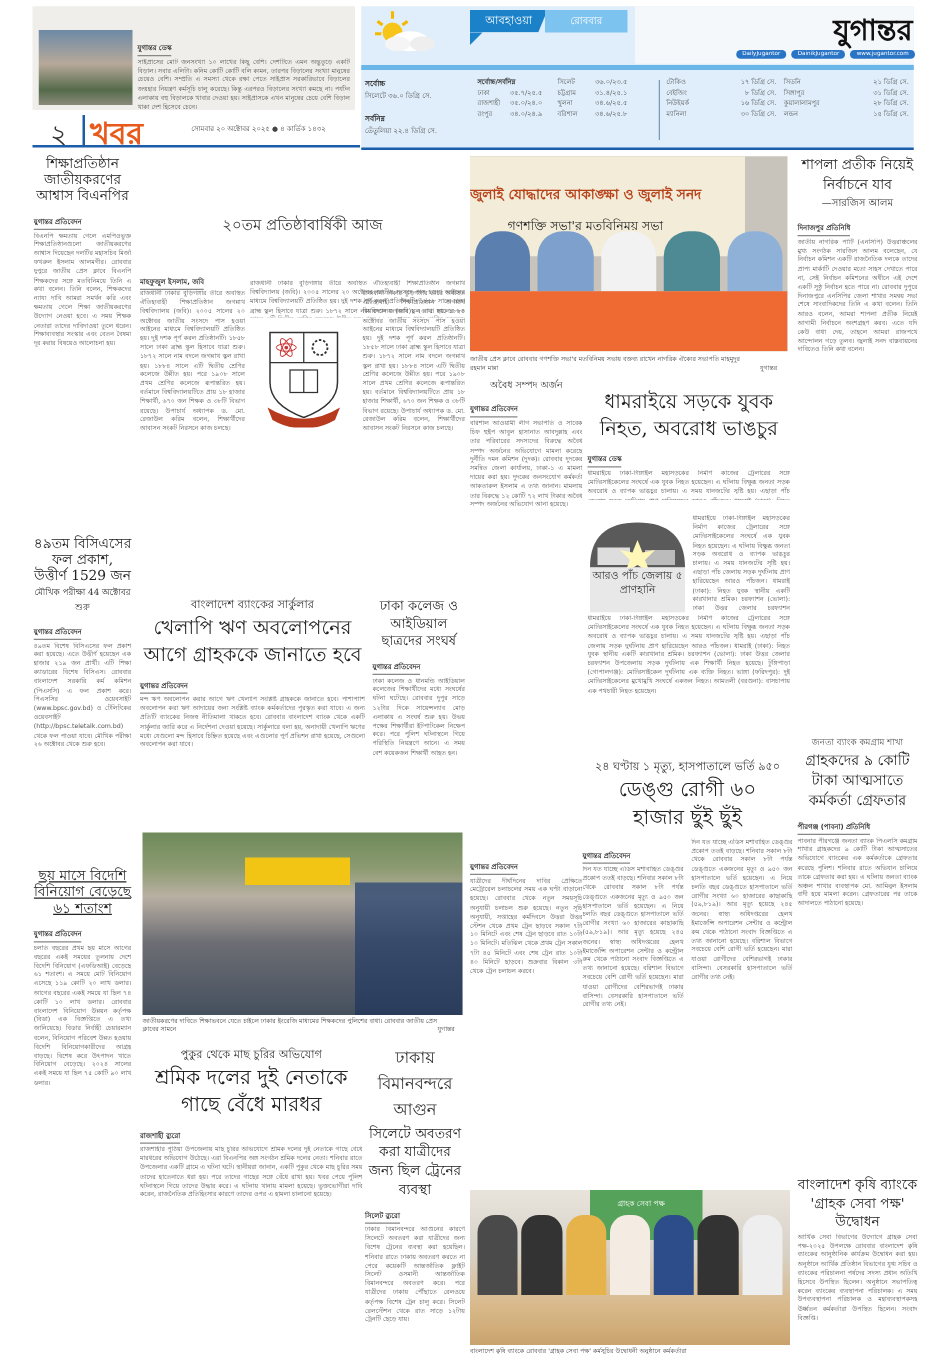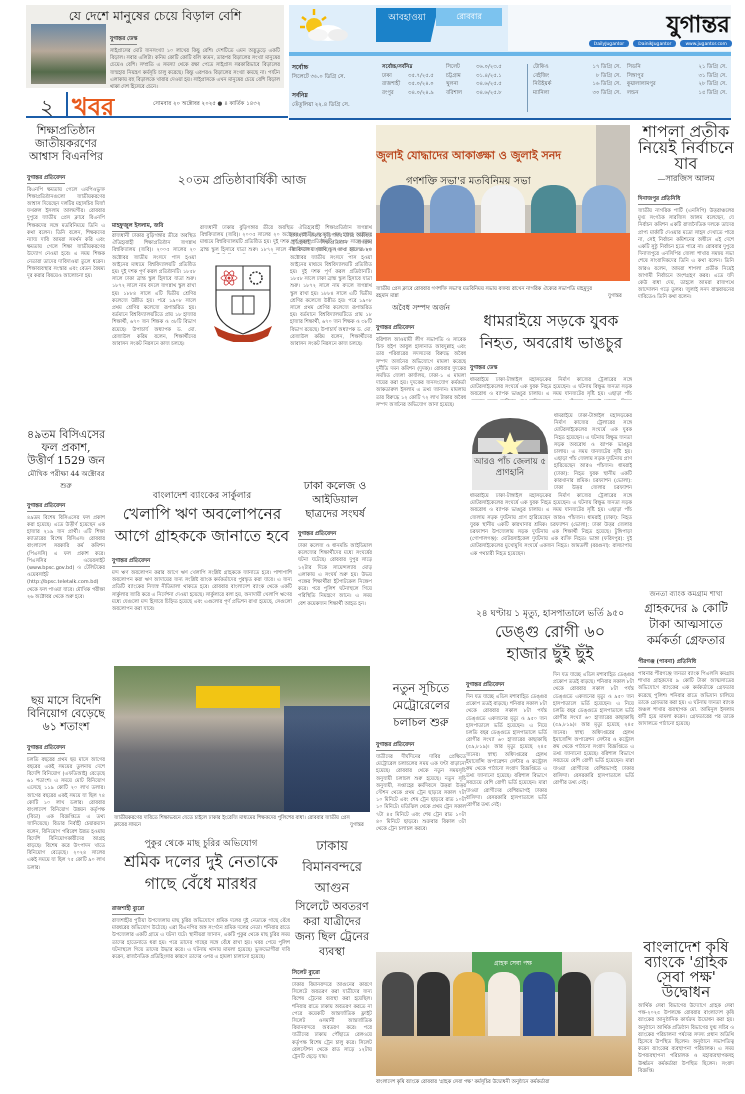--- a/index.html
+++ b/index.html
@@ -10,21 +10,20 @@
 .hl{text-align:center;color:#222;line-height:1.2;font-family:"DejaVu Serif",serif}
 .kicker{text-align:center;color:#333;font-family:"DejaVu Serif",serif}
 .photo{background:linear-gradient(135deg,#6b7c8f,#a59a88 50%,#5a6b57);overflow:hidden}
 .caption{font-size:5px;line-height:7px;color:#444;font-family:"DejaVu Sans",sans-serif}
 .hr{background:#1b5da8}
 </style>
 </head>
 <body>
 
 <div class="abs" style="left:26px;top:5px;width:258px;height:83px;background:#efeeea;">
-  <div class="hl" style="font-size:12.5px;margin-top:3px;">যে দেশে মানুষের চেয়ে বিড়াল বেশি</div>
   <div class="photo" style="position:absolute;left:5px;top:19px;width:75px;height:60px;background:linear-gradient(180deg,#6d8aa5,#b7a99a 45%,#556b4b 80%,#8a8a7a);"></div>
   <div style="position:absolute;left:84px;top:20px;width:170px;">
     <div class="byline">যুগান্তর ডেস্ক</div>
     <div class="body-text" style="height:50px;">সাইপ্রাসের মোট জনসংখ্যা ১০ লাখের কিছু বেশি। দেশটিতে এমন অদ্ভুতুড়ে একটি বিড়াল। সবার এলিটা। কনিম কোটি কোটি বলি ক্যমন, তারপর বিড়ালের সংখ্যা মানুষের চেয়েও বেশি। সম্প্রতি এ সমস্যা থেকে রক্ষা পেতে সাইপ্রাস সরকারিভাবে বিড়ালের জন্মহার নিয়ন্ত্রণ কর্মসূচি চালু করেছে। কিন্তু এরপরও বিড়ালের সংখ্যা কমছে না। পর্যটন এলাকায় বহু বিড়ালকে খাবার দেওয়া হয়। সাইপ্রাসকে এখন মানুষের চেয়ে বেশি বিড়াল থাকা দেশ হিসেবে চেনে।</div>
   </div>
 </div>
 
 <div class="abs" style="left:289px;top:5px;width:442px;height:115px;background:#dfeefa;"></div>
 <div class="abs" style="left:292px;top:5px;width:78px;height:40px;">
   <svg width="78" height="40" viewBox="0 0 78 40">
@@ -33,21 +32,21 @@
         <line x1="10" y1="12" x2="14" y2="15"></line>
         <line x1="34" y1="12" x2="30" y2="15"></line>
         <line x1="8" y1="22" x2="13" y2="22"></line>
     </g>
     <circle cx="22" cy="21" r="8" fill="#f7c51a"></circle>
     <ellipse cx="36" cy="28" rx="15" ry="8" fill="#fff"></ellipse>
       <ellipse cx="26" cy="30" rx="10" ry="6" fill="#f5f5f5"></ellipse>
       <ellipse cx="46" cy="30" rx="10" ry="6" fill="#eee"></ellipse>
   </svg>
 </div>
-<div class="abs" style="left:376px;top:8px;width:62px;height:34px;background:#1b82c9;color:#fff;font-size:9px;line-height:18px;text-align:center;font-family:'DejaVu Sans',sans-serif;clip-path:polygon(0 0,100% 0,88% 100%,0 100%);">আবহাওয়া</div>
+<div class="abs" style="left:376px;top:8px;width:62px;height:18px;background:#1b82c9;color:#fff;font-size:9px;line-height:18px;text-align:center;font-family:'DejaVu Sans',sans-serif;clip-path:polygon(0 0,100% 0,88% 100%,0 100%);">আবহাওয়া</div>
 <div class="abs" style="left:436px;top:8px;width:66px;height:18px;background:#7cc3ef;color:#fff;font-size:8px;line-height:18px;text-align:center;font-family:'DejaVu Sans',sans-serif;">রোববার</div>
 <div class="abs" style="left:376px;top:26px;width:0;height:0;border-left:10px solid #1b82c9;border-bottom:10px solid transparent;"></div>
 
 <div class="abs" style="left:292px;top:62px;width:92px;font-family:'DejaVu Sans',sans-serif;">
   <div style="font-size:6px;font-weight:bold;color:#333;">সর্বোচ্চ</div>
   <div style="font-size:5.5px;color:#555;">সিলেটে ৩৬.০ ডিগ্রি সে.</div>
   <div style="font-size:6px;font-weight:bold;color:#333;margin-top:9px;">সর্বনিম্ন</div>
   <div style="font-size:5.5px;color:#555;">তেঁতুলিয়া ২২.৪ ডিগ্রি সে.</div>
 </div>
 
@@ -113,21 +112,21 @@
   <div class="byline">যুগান্তর প্রতিবেদন</div>
   <div class="body-text" style="height:250px;">বিএনপি ক্ষমতায় গেলে এমপিওভুক্ত শিক্ষাপ্রতিষ্ঠানগুলো জাতীয়করণের আশ্বাস দিয়েছেন দলটির মহাসচিব মির্জা ফখরুল ইসলাম আলমগীর। রোববার দুপুরে জাতীয় প্রেস ক্লাবে বিএনপি শিক্ষকদের সঙ্গে মতবিনিময়ে তিনি এ কথা বলেন। তিনি বলেন, শিক্ষকদের ন্যায্য দাবি আমরা সমর্থন করি এবং ক্ষমতায় গেলে শিক্ষা জাতীয়করণের উদ্যোগ নেওয়া হবে। এ সময় শিক্ষক নেতারা তাদের দাবিদাওয়া তুলে ধরেন। শিক্ষাব্যবস্থার সংস্কার এবং বেতন বৈষম্য দূর করার বিষয়েও আলোচনা হয়।</div>
 </div>
 <div class="abs" style="left:27px;top:428px;width:78px;">
   <div class="hl" style="font-size:11px;">৪৯তম বিসিএসের ফল প্রকাশ, উত্তীর্ণ 1529 জন</div>
   <div class="kicker" style="font-size:7px;">মৌখিক পরীক্ষা 44 অক্টোবর শুরু</div>
   <div class="byline">যুগান্তর প্রতিবেদন</div>
   <div class="body-text" style="height:150px;">৪৯তম বিশেষ বিসিএসের ফল প্রকাশ করা হয়েছে। এতে উত্তীর্ণ হয়েছেন এক হাজার ২১৯ জন প্রার্থী। এটি শিক্ষা ক্যাডারের বিশেষ বিসিএস। রোববার বাংলাদেশ সরকারি কর্ম কমিশন (পিএসসি) এ ফল প্রকাশ করে। পিএসসির ওয়েবসাইট (www.bpsc.gov.bd) ও টেলিটকের ওয়েবসাইট (http://bpsc.teletalk.com.bd) থেকে ফল পাওয়া যাবে। মৌখিক পরীক্ষা ২৬ অক্টোবর থেকে শুরু হবে।</div>
 </div>
 <div class="abs" style="left:27px;top:694px;width:78px;">
-  <div class="hl" style="font-size:11px;">ছয় মাসে বিদেশি বিনিয়োগ বেড়েছে ৬১ শতাংশ</div>
+  <div class="hl" style="font-size:11px;text-decoration:underline;">ছয় মাসে বিদেশি বিনিয়োগ বেড়েছে ৬১ শতাংশ</div>
   <div class="byline">যুগান্তর প্রতিবেদন</div>
   <div class="body-text" style="height:340px;">চলতি বছরের প্রথম ছয় মাসে আগের বছরের একই সময়ের তুলনায় দেশে বিদেশি বিনিয়োগ (এফডিআই) বেড়েছে ৬১ শতাংশ। এ সময়ে মোট বিনিয়োগ এসেছে ১১৯ কোটি ২০ লাখ ডলার। আগের বছরের একই সময়ে যা ছিল ৭৪ কোটি ১০ লাখ ডলার। রোববার বাংলাদেশ বিনিয়োগ উন্নয়ন কর্তৃপক্ষ (বিডা) এক বিজ্ঞপ্তিতে এ তথ্য জানিয়েছে। বিডার নির্বাহী চেয়ারম্যান বলেন, বিনিয়োগ পরিবেশ উন্নত হওয়ায় বিদেশি বিনিয়োগকারীদের আগ্রহ বাড়ছে। বিশেষ করে উৎপাদন খাতে বিনিয়োগ বেড়েছে। ২০২৪ সালের একই সময়ে যা ছিল ৭৫ কোটি ৯০ লাখ ডলার।</div>
 </div>
 
 <div class="abs" style="left:112px;top:124px;width:260px;">
   <div class="kicker" style="font-size:12px;margin-top:47px;">২০তম প্রতিষ্ঠাবার্ষিকী আজ</div>
 </div>
 <div class="abs" style="left:112px;top:222px;width:260px;height:168px;">
   <div class="byline" style="position:absolute;left:0;top:0;">মাহফুজুল ইসলাম, জবি</div>
   <div class="body-text" style="position:absolute;left:0;top:10px;width:84px;height:158px;">রাজধানী ঢাকার বুড়িগঙ্গার তীরে অবস্থিত ঐতিহ্যবাহী শিক্ষাপ্রতিষ্ঠান জগন্নাথ বিশ্ববিদ্যালয় (জবি)। ২০০৫ সালের ২০ অক্টোবর জাতীয় সংসদে পাস হওয়া আইনের মাধ্যমে বিশ্ববিদ্যালয়টি প্রতিষ্ঠিত হয়। দুই দশক পূর্ণ করল প্রতিষ্ঠানটি। ১৮৫৮ সালে ঢাকা ব্রাহ্ম স্কুল হিসাবে যাত্রা শুরু। ১৮৭২ সালে নাম বদলে জগন্নাথ স্কুল রাখা হয়। ১৮৮৪ সালে এটি দ্বিতীয় শ্রেণির কলেজে উন্নীত হয়। পরে ১৯০৮ সালে প্রথম শ্রেণির কলেজে রূপান্তরিত হয়। বর্তমানে বিশ্ববিদ্যালয়টিতে প্রায় ১৮ হাজার শিক্ষার্থী, ৬৭০ জন শিক্ষক ও ৩৮টি বিভাগ রয়েছে। উপাচার্য অধ্যাপক ড. মো. রেজাউল করিম বলেন, শিক্ষার্থীদের আবাসন সংকট নিরসনে কাজ চলছে।</div>
@@ -145,21 +144,21 @@
         </g>
       <circle cx="17" cy="16" r="1.5" fill="#c33"></circle>
       <circle cx="44" cy="16" r="6" fill="none" stroke="#333" stroke-width="1.5" stroke-dasharray="2 1.4"></circle>
       <rect x="20" y="34" width="22" height="18" fill="none" stroke="#333"></rect>
       <line x1="31" y1="34" x2="31" y2="52" stroke="#333"></line>
       <path d="M2 64 Q31 82 60 64 L56 74 Q31 88 6 74 Z" fill="#b73a1e"></path>
     </svg>
   </div>
 </div>
 
-<div class="abs" style="left:112px;top:488px;width:180px;">
+<div class="abs" style="left:112px;top:476px;width:180px;">
   <div class="kicker" style="font-size:9px;">বাংলাদেশ ব্যাংকের সার্কুলার</div>
   <div class="hl" style="font-size:15.5px;line-height:22px;">খেলাপি ঋণ অবলোপনের আগে গ্রাহককে জানাতে হবে</div>
   <div class="byline" style="margin-top:4px;">যুগান্তর প্রতিবেদন</div>
   <div class="body-text" style="height:78px;">মন্দ ঋণ অবলোপন করার আগে ঋণ খেলাপি সংশ্লিষ্ট গ্রাহককে জানাতে হবে। পাশাপাশি অবলোপন করা ঋণ আদায়ের জন্য সংশ্লিষ্ট ব্যাংক কর্মকর্তাদের পুরস্কৃত করা যাবে। এ জন্য প্রতিটি ব্যাংকের নিজস্ব নীতিমালা থাকতে হবে। রোববার বাংলাদেশ ব্যাংক থেকে একটি সার্কুলার জারি করে এ নির্দেশনা দেওয়া হয়েছে। সার্কুলারে বলা হয়, অনাদায়ী খেলাপি ঋণের মধ্যে যেগুলো মন্দ হিসাবে চিহ্নিত হয়েছে এবং এগুলোর পূর্ণ প্রভিশন রাখা হয়েছে, সেগুলো অবলোপন করা যাবে।</div>
 </div>
 
 <div class="abs" style="left:298px;top:478px;width:74px;">
   <div class="hl" style="font-size:10.5px;line-height:14px;">ঢাকা কলেজ ও আইডিয়াল ছাত্রদের সংঘর্ষ</div>
   <div class="byline">যুগান্তর প্রতিবেদন</div>
   <div class="body-text" style="height:78px;">ঢাকা কলেজ ও ধানমন্ডি আইডিয়াল কলেজের শিক্ষার্থীদের মধ্যে সংঘর্ষের ঘটনা ঘটেছে। রোববার দুপুর সাড়ে ১২টার দিকে সায়েন্সল্যাব মোড় এলাকায় এ সংঘর্ষ শুরু হয়। উভয় পক্ষের শিক্ষার্থীরা ইটপাটকেল নিক্ষেপ করে। পরে পুলিশ ঘটনাস্থলে গিয়ে পরিস্থিতি নিয়ন্ত্রণে আনে। এ সময় বেশ কয়েকজন শিক্ষার্থী আহত হন।</div>
@@ -220,21 +219,20 @@
       <rect x="46" y="26" width="24" height="12" fill="#bbb"></rect>
     <polygon points="40,18 44,28 54,26 46,34 50,44 40,38 30,44 34,34 26,26 36,28" fill="#fff7b8"></polygon>
     <rect x="2" y="40" width="76" height="36" fill="#e8e8e8"></rect>
   </svg>
   <div style="position:absolute;left:2px;top:42px;width:76px;text-align:center;font-size:8.5px;line-height:11px;color:#333;">আরও পাঁচ জেলায় ৫ প্রাণহানি</div>
 </div>
 <div class="abs body-text" style="left:554px;top:412px;width:78px;height:78px;">ধামরাইয়ে ঢাকা-টাঙ্গাইল মহাসড়কের নির্মাণ কাজের ট্রেলারের সঙ্গে মোটরসাইকেলের সংঘর্ষে এক যুবক নিহত হয়েছেন। এ ঘটনায় বিক্ষুব্ধ জনতা সড়ক অবরোধ ও ব্যাপক ভাঙচুর চালায়। এ সময় যানজটের সৃষ্টি হয়। এছাড়া পাঁচ জেলায় সড়ক দুর্ঘটনায় প্রাণ হারিয়েছেন আরও পাঁচজন। ধামরাই (ঢাকা): নিহত যুবক স্থানীয় একটি কারখানার শ্রমিক। চরফ্যাশন (ভোলা): ঢাকা উত্তর জেলার চরফ্যাশন উপজেলায় সড়ক দুর্ঘটনায় এক শিক্ষার্থী নিহত হয়েছে। টুঙ্গিপাড়া (গোপালগঞ্জ): মোটরসাইকেল দুর্ঘটনায় এক ব্যক্তি নিহত। ভাঙ্গা (ফরিদপুর): দুই মোটরসাইকেলের মুখোমুখি সংঘর্ষে একজন নিহত। আমতলী (বরগুনা): বাসচাপায় এক পথচারী নিহত হয়েছেন।</div>
 <div class="abs body-text" style="left:470px;top:492px;width:162px;height:104px;">ধামরাইয়ে ঢাকা-টাঙ্গাইল মহাসড়কের নির্মাণ কাজের ট্রেলারের সঙ্গে মোটরসাইকেলের সংঘর্ষে এক যুবক নিহত হয়েছেন। এ ঘটনায় বিক্ষুব্ধ জনতা সড়ক অবরোধ ও ব্যাপক ভাঙচুর চালায়। এ সময় যানজটের সৃষ্টি হয়। এছাড়া পাঁচ জেলায় সড়ক দুর্ঘটনায় প্রাণ হারিয়েছেন আরও পাঁচজন। ধামরাই (ঢাকা): নিহত যুবক স্থানীয় একটি কারখানার শ্রমিক। চরফ্যাশন (ভোলা): ঢাকা উত্তর জেলার চরফ্যাশন উপজেলায় সড়ক দুর্ঘটনায় এক শিক্ষার্থী নিহত হয়েছে। টুঙ্গিপাড়া (গোপালগঞ্জ): মোটরসাইকেল দুর্ঘটনায় এক ব্যক্তি নিহত। ভাঙ্গা (ফরিদপুর): দুই মোটরসাইকেলের মুখোমুখি সংঘর্ষে একজন নিহত। আমতলী (বরগুনা): বাসচাপায় এক পথচারী নিহত হয়েছেন।</div>
 
 <div class="abs" style="left:376px;top:680px;width:90px;">
-  <div class="hl" style="font-size:11.5px;line-height:17px;">নতুন সূচিতে মেট্রোরেলের চলাচল শুরু</div>
   <div class="byline">যুগান্তর প্রতিবেদন</div>
   <div class="body-text" style="height:250px;">যাত্রীদের দীর্ঘদিনের দাবির প্রেক্ষিতে মেট্রোরেল চলাচলের সময় এক ঘণ্টা বাড়ানো হয়েছে। রোববার থেকে নতুন সময়সূচি অনুযায়ী চলাচল শুরু হয়েছে। নতুন সূচি অনুযায়ী, সপ্তাহের কর্মদিবসে উত্তরা উত্তর স্টেশন থেকে প্রথম ট্রেন ছাড়বে সকাল ৭টা ১০ মিনিটে এবং শেষ ট্রেন ছাড়বে রাত ১০টা ১০ মিনিটে। মতিঝিল থেকে প্রথম ট্রেন সকাল ৭টা ৪৫ মিনিটে এবং শেষ ট্রেন রাত ১০টা ৪০ মিনিটে ছাড়বে। শুক্রবার বিকাল ৩টা থেকে ট্রেন চলাচল করবে।</div>
 </div>
 
 <div class="abs" style="left:466px;top:606px;width:168px;">
   <div class="kicker" style="font-size:9px;">২৪ ঘণ্টায় ১ মৃত্যু, হাসপাতালে ভর্তি ৯৫০</div>
   <div class="hl" style="font-size:16px;line-height:22px;padding:0 20px;">ডেঙ্গু রোগী ৬০ হাজার ছুঁই ছুঁই</div>
   <div style="display:flex;gap:6px;margin-top:6px;">
     <div style="flex:1;">
       <div class="byline">যুগান্তর প্রতিবেদন</div>
@@ -253,27 +251,27 @@
     <div style="flex:1;background:#e5b34a;border-radius:14px 14px 0 0;"></div>
     <div style="flex:1;background:#f4ece2;border-radius:14px 14px 0 0;"></div>
     <div style="flex:1;background:#2d4d8a;border-radius:14px 14px 0 0;"></div>
     <div style="flex:1;background:#333;border-radius:14px 14px 0 0;"></div>
     <div style="flex:1;background:#eee;border-radius:14px 14px 0 0;"></div>
   </div>
 </div>
 <div class="abs caption" style="left:376px;top:1078px;width:256px;">বাংলাদেশ কৃষি ব্যাংকে রোববার 'গ্রাহক সেবা পক্ষ' কর্মসূচির উদ্বোধনী অনুষ্ঠানে কর্মকর্তারা</div>
 
 <div class="abs" style="left:638px;top:124px;width:96px;">
-  <div class="hl" style="font-size:16px;line-height:16px;">শাপলা প্রতীক নিয়েই নির্বাচনে যাব</div>
+  <div class="hl" style="font-size:11px;line-height:16px;">শাপলা প্রতীক নিয়েই নির্বাচনে যাব</div>
   <div style="font-size:8px;text-align:center;color:#333;">—সারজিস আলম</div>
   <div class="byline">দিনাজপুর প্রতিনিধি</div>
   <div class="body-text" style="height:400px;">জাতীয় নাগরিক পার্টি (এনসিপি) উত্তরাঞ্চলের মুখ্য সংগঠক সারজিস আলম বলেছেন, যে নির্বাচন কমিশন একটি রাজনৈতিক দলকে তাদের প্রাপ্য মার্কাটি দেওয়ার মতো সাহস দেখাতে পারে না, সেই নির্বাচন কমিশনের অধীনে এই দেশে একটি সুষ্ঠু নির্বাচন হতে পারে না। রোববার দুপুরে দিনাজপুরে এনসিপির জেলা শাখার সমন্বয় সভা শেষে সাংবাদিকদের তিনি এ কথা বলেন। তিনি আরও বলেন, আমরা শাপলা প্রতীক নিয়েই আগামী নির্বাচনে অংশগ্রহণ করব। এতে যদি কেউ বাধা দেয়, তাহলে আমরা রাজপথে আন্দোলন গড়ে তুলব। জুলাই সনদ বাস্তবায়নের দাবিতেও তিনি কথা বলেন।</div>
 </div>
 <div class="abs" style="left:638px;top:588px;width:96px;">
   <div class="kicker" style="font-size:7px;color:#555;">জনতা ব্যাংক কমগ্রাম শাখা</div>
   <div class="hl" style="font-size:11.5px;line-height:16px;">গ্রাহকদের ৯ কোটি টাকা আত্মসাতে কর্মকর্তা গ্রেফতার</div>
   <div class="byline">পীরগঞ্জ (পাবনা) প্রতিনিধি</div>
   <div class="body-text" style="height:290px;">পাবনার পীরগঞ্জে জনতা ব্যাংক পিএলসি কমগ্রাম শাখার গ্রাহকদের ৯ কোটি টাকা আত্মসাতের অভিযোগে ব্যাংকের এক কর্মকর্তাকে গ্রেফতার করেছে পুলিশ। শনিবার রাতে অভিযান চালিয়ে তাকে গ্রেফতার করা হয়। এ ঘটনায় জনতা ব্যাংক অঞ্চল শাখার ব্যবস্থাপক মো. আমিনুল ইসলাম বাদী হয়ে মামলা করেন। গ্রেফতারের পর তাকে আদালতে পাঠানো হয়েছে।</div>
 </div>
 <div class="abs" style="left:638px;top:940px;width:96px;">
-  <div class="hl" style="font-size:15px;line-height:15px;">বাংলাদেশ কৃষি ব্যাংকে 'গ্রাহক সেবা পক্ষ' উদ্বোধন</div>
+  <div class="hl" style="font-size:11px;line-height:15px;">বাংলাদেশ কৃষি ব্যাংকে 'গ্রাহক সেবা পক্ষ' উদ্বোধন</div>
   <div class="body-text" style="height:90px;margin-top:2px;">আর্থিক সেবা বিভাগের উদ্যোগে গ্রাহক সেবা পক্ষ-২০২৫ উপলক্ষে রোববার বাংলাদেশ কৃষি ব্যাংকের আনুষ্ঠানিক কার্যক্রম উদ্বোধন করা হয়। অনুষ্ঠানে আর্থিক প্রতিষ্ঠান বিভাগের যুগ্ম সচিব ও ব্যাংকের পরিচালনা পর্ষদের সদস্য প্রধান অতিথি হিসেবে উপস্থিত ছিলেন। অনুষ্ঠানে সভাপতিত্ব করেন ব্যাংকের ব্যবস্থাপনা পরিচালক। এ সময় উপব্যবস্থাপনা পরিচালক ও মহাব্যবস্থাপকসহ ঊর্ধ্বতন কর্মকর্তারা উপস্থিত ছিলেন। সংবাদ বিজ্ঞপ্তি।</div>
 </div>
 
 </body></html>

